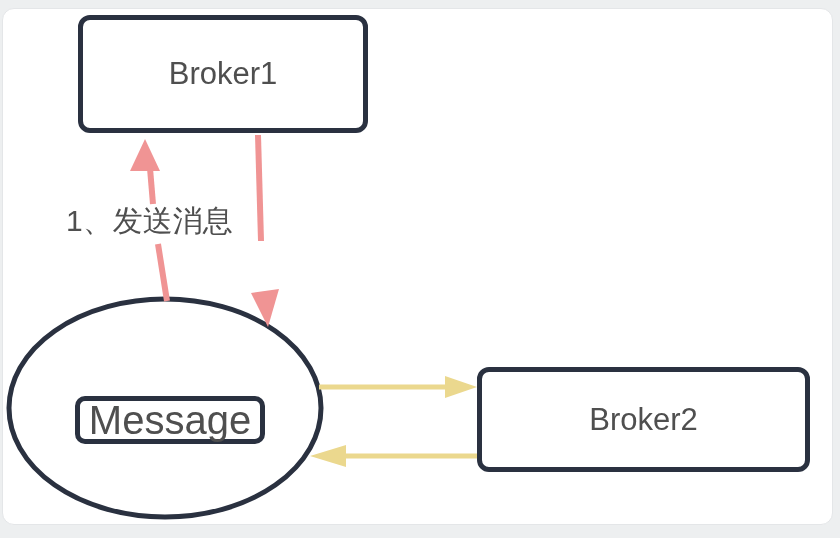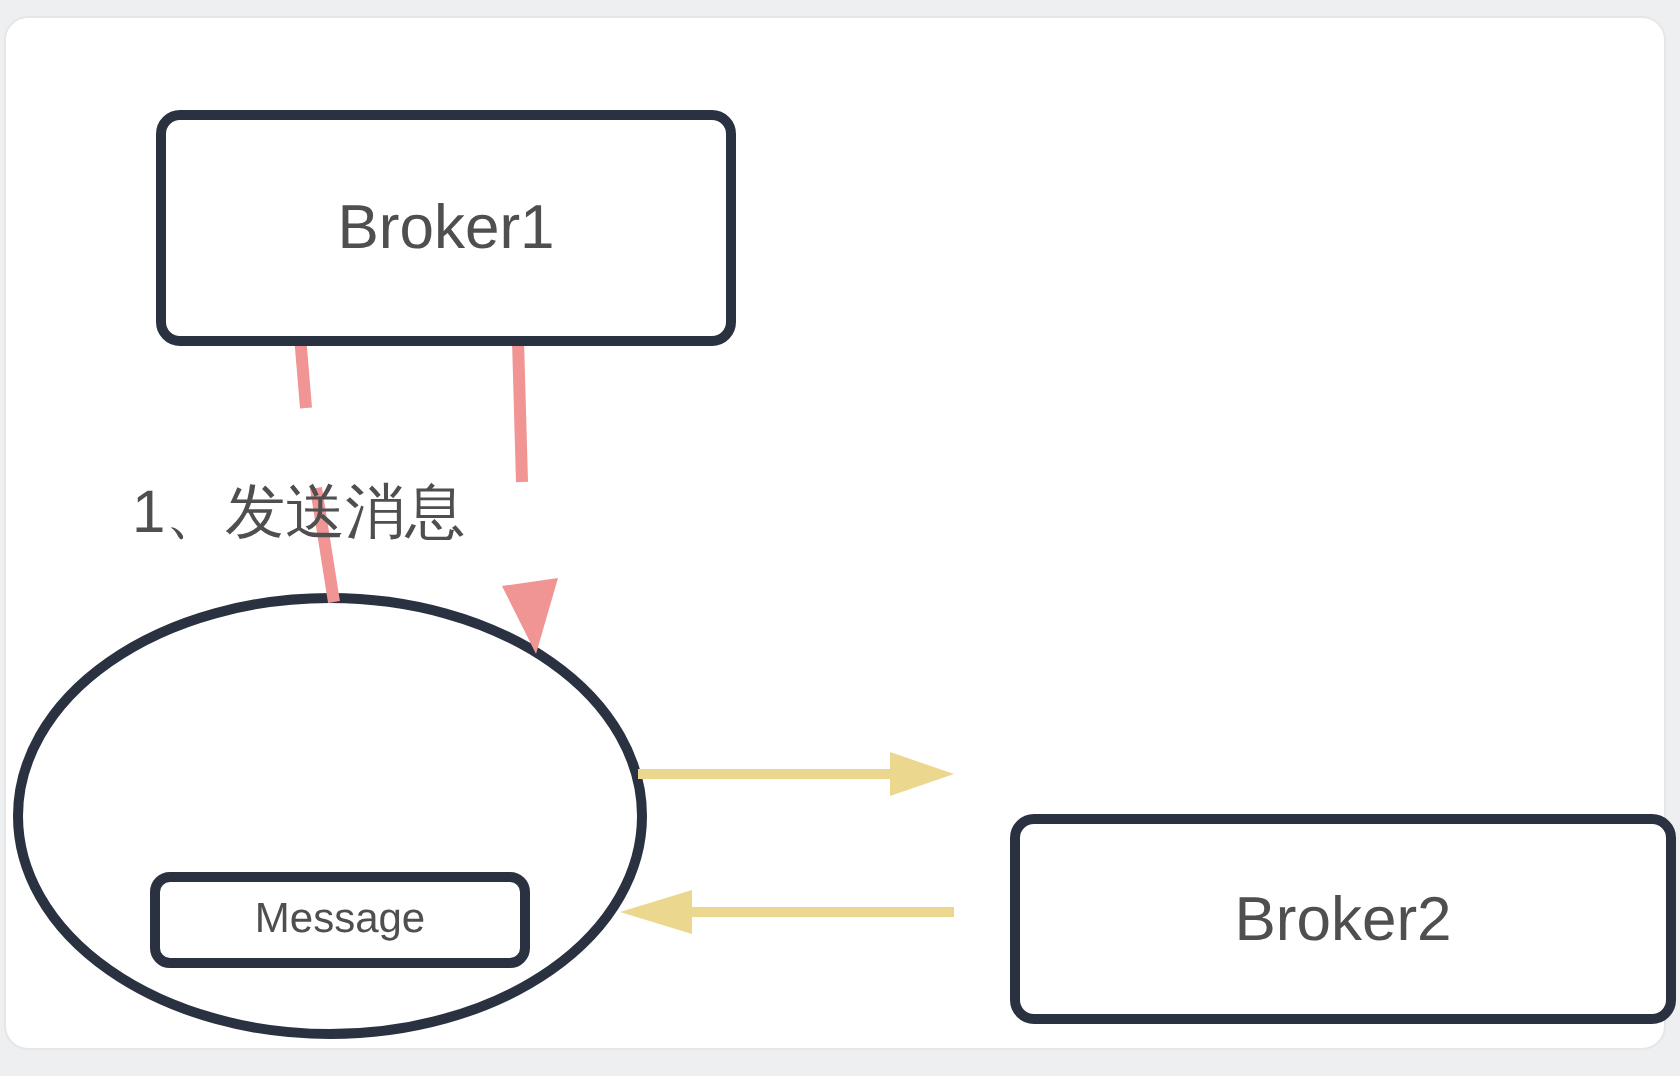--- a/index.html
+++ b/index.html
@@ -24,30 +24,30 @@
   .red-fill { fill: var(--arrow-red, #f09494); }
   .yellow-stroke { stroke: var(--arrow-yellow, #ebd88e); stroke-width: 5; }
   .yellow-fill { fill: var(--arrow-yellow, #ebd88e); }
   .node {
     position: absolute;
     border: 5px solid var(--node-border, #2a3140);
     border-radius: 12px;
     background: var(--node-fill, #ffffff);
     box-sizing: border-box;
     display: flex; align-items: center; justify-content: center;
-    font-size: 31px; color: var(--text, #4f4f4f); margin-top: 40px;
+    font-size: 31px; color: var(--text, #4f4f4f);
   }
   #node-broker1 { left: 78px; top: 15px;  width: 290px; height: 118px; }
-  #node-broker2 { left: 505px; top: 367px; width: 333px; height: 105px; }
-  #node-message { left: 75px; top: 396px; width: 190px; height: 48px; border-radius: 10px; font-size: 21px; }
+  #node-broker2 { left: 477px; top: 367px; width: 333px; height: 105px; }
+  #node-message { left: 75px; top: 396px; width: 190px; height: 48px; border-radius: 10px; font-size: 40px; }
   .edge-label, .shape-label {
     position: absolute; white-space: nowrap;
     font-size: 30px; color: var(--text, #4f4f4f); line-height: 1;
   }
-  #label-send     { left: 66px;  top: 206px; margin-top: 36px; }
+  #label-send     { left: 66px;  top: 206px; }
   #label-response { left: 184px; top: 248px; }
   #label-producer { left: 95px;  top: 309px; width: 143px; text-align: center; }
 </style>
 </head>
 <body>
 
 <div class="stage">
 
   <div class="canvas"></div>
 

